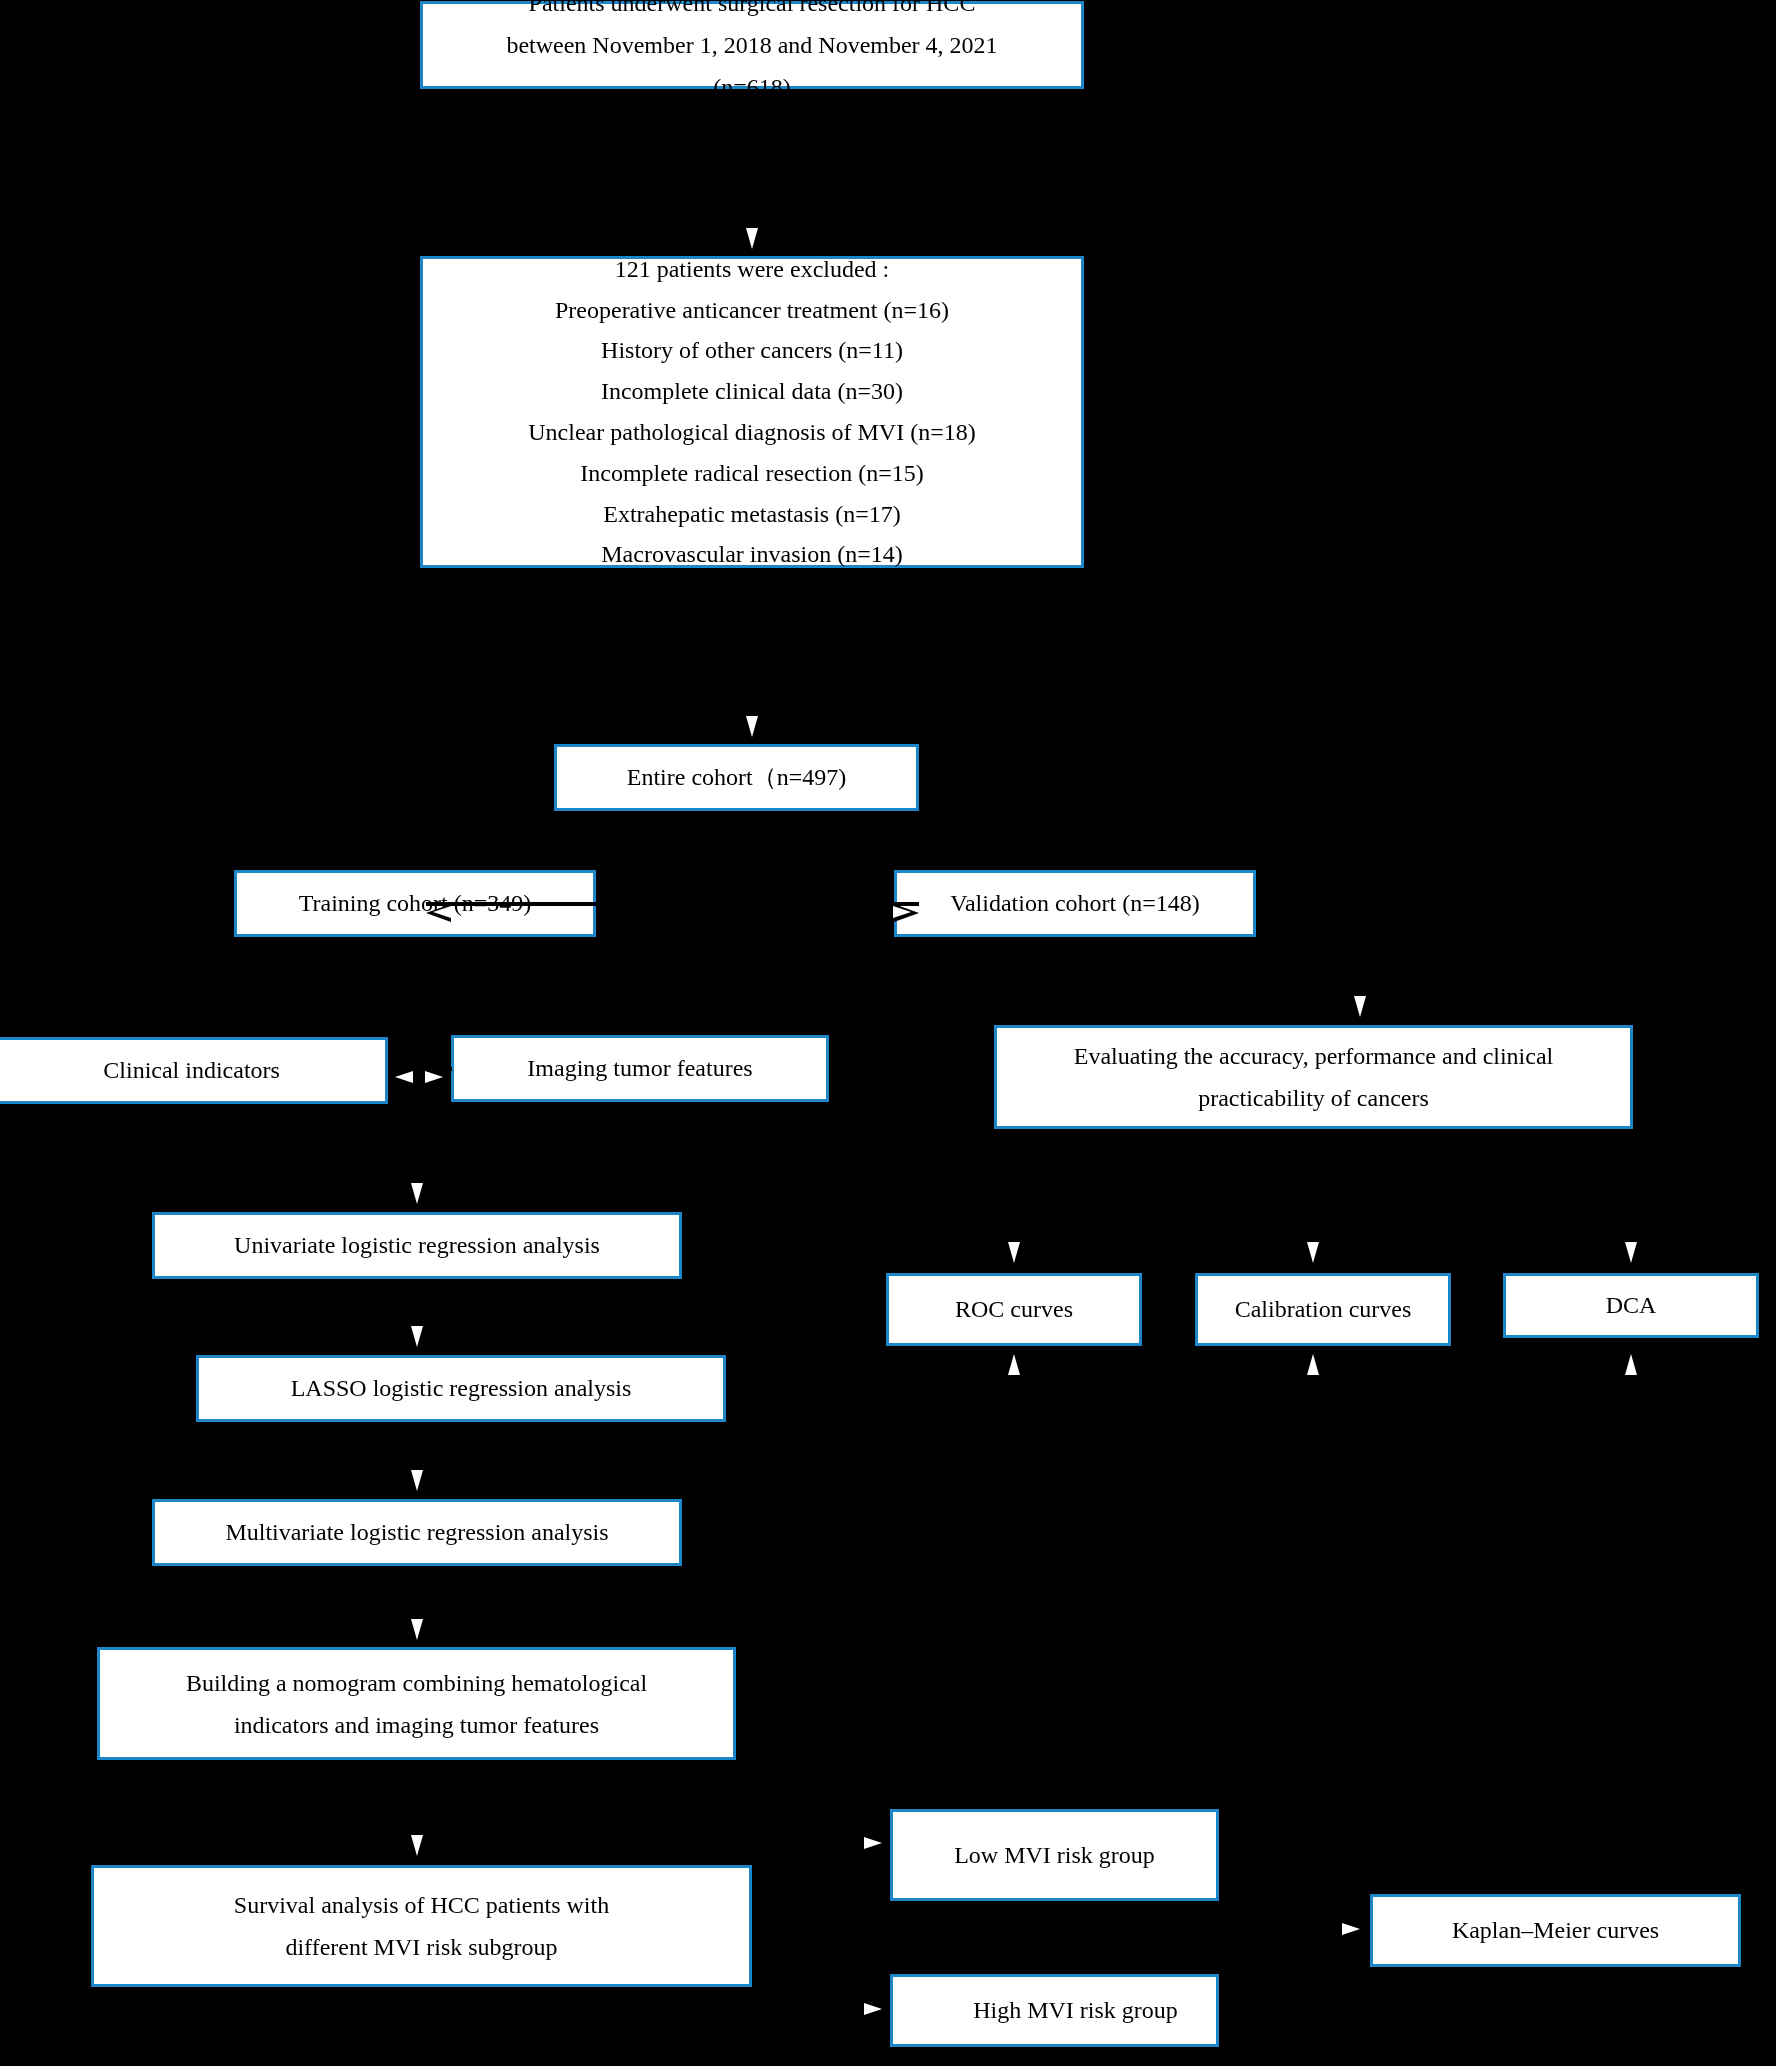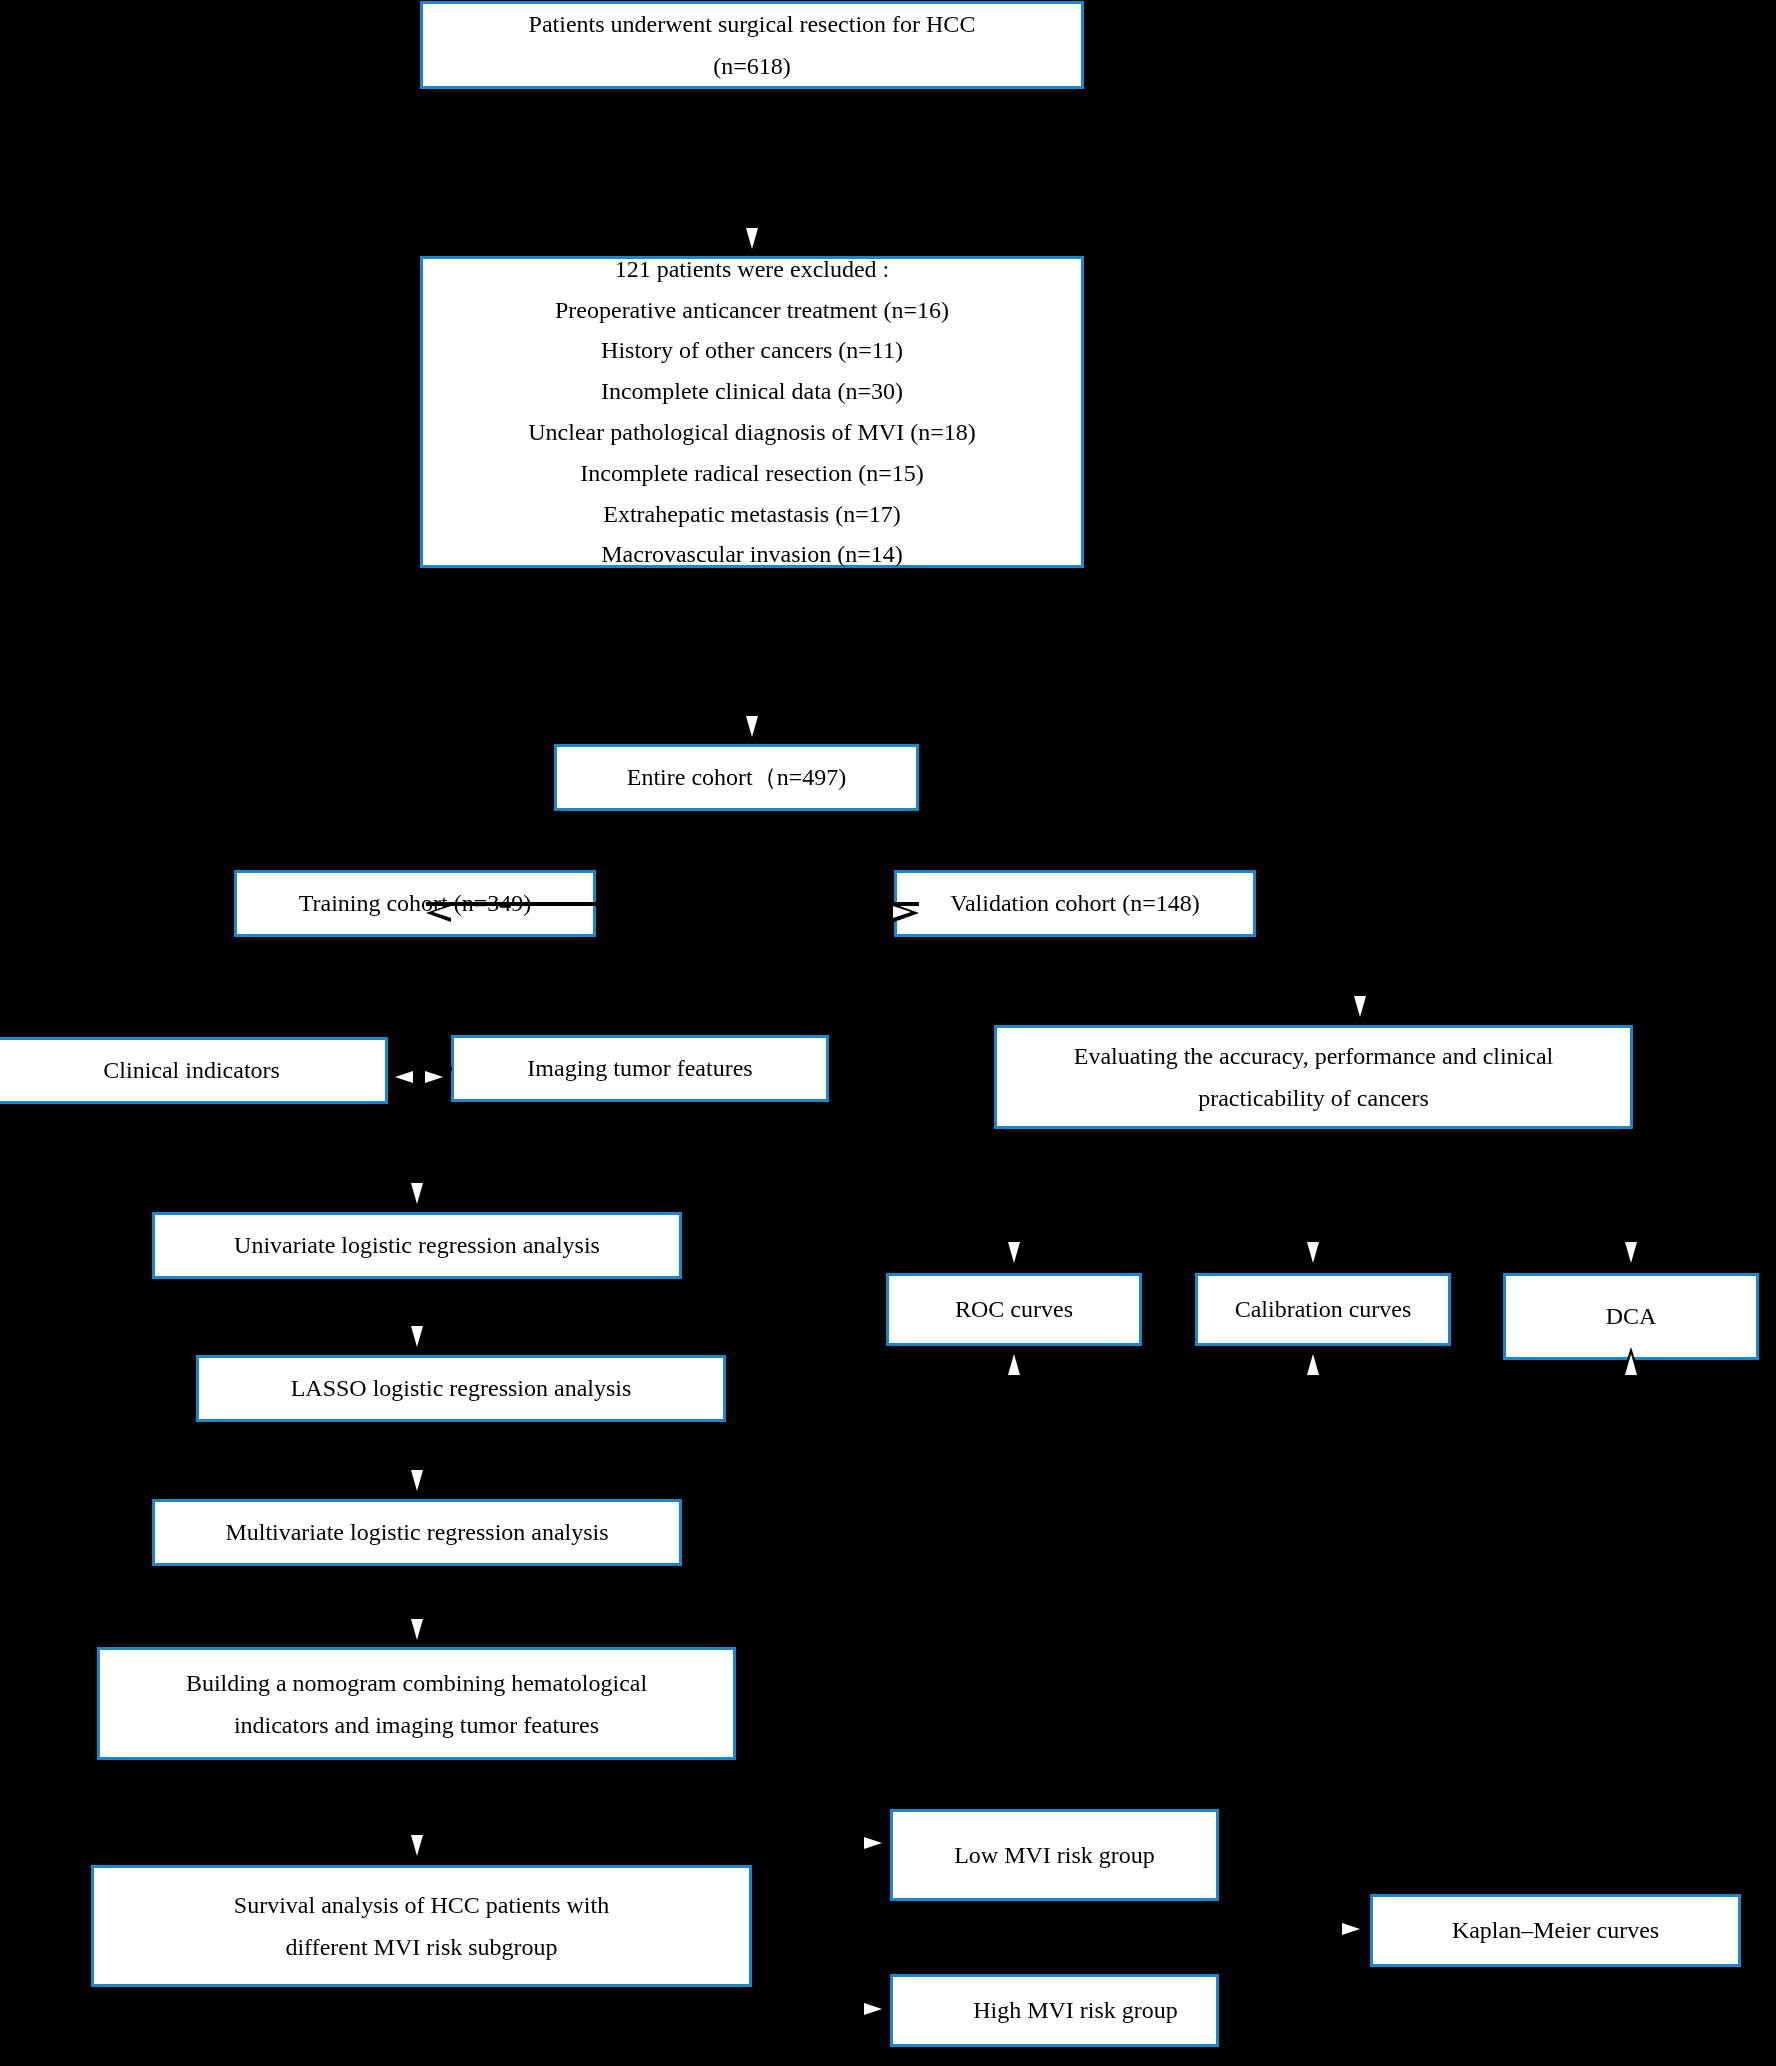--- a/index.html
+++ b/index.html
@@ -83,20 +83,21 @@
     left:7.3px;top:-6.7px;
   }
 </style>
 </head>
 <body>
 
 <div id="canvas">
 
   <div class="box tall" style="left:420px;top:1.2px;width:664px;height:88px;">
     <span class="ln">Patients underwent surgical resection for HCC</span>
+    <span class="ln">between November 1, 2018 and November 4, 2021</span>
     <span class="ln">(n=618)</span>
   </div>
 
   <div class="box excl" style="left:420px;top:256px;width:664px;height:312px;">
     <span class="ln">121 patients were excluded :</span>
     <span class="ln">Preoperative anticancer treatment (n=16)</span>
     <span class="ln">History of other cancers (n=11)</span>
     <span class="ln">Incomplete clinical data (n=30)</span>
     <span class="ln">Unclear pathological diagnosis of MVI (n=18)</span>
     <span class="ln">Incomplete radical resection (n=15)</span>
@@ -152,21 +153,21 @@
   </div>
 
   <div class="box" style="left:886px;top:1273px;width:256px;height:73px;">
     <span class="ln">ROC curves</span>
   </div>
 
   <div class="box" style="left:1195px;top:1273px;width:256px;height:73px;">
     <span class="ln">Calibration curves</span>
   </div>
 
-  <div class="box" style="left:1503px;top:1273px;width:256px;height:87px;">
+  <div class="box" style="left:1503px;top:1273px;width:256px;height:65px;">
     <span class="ln">DCA</span>
   </div>
 
   <div class="box" style="left:890px;top:1809px;width:329px;height:92px;">
     <span class="ln">Low MVI risk group</span>
   </div>
 
   <div class="box" style="left:890px;top:1974px;width:329px;height:73px;padding-left:48px;">
     <span class="ln">High MVI risk group</span>
   </div>

